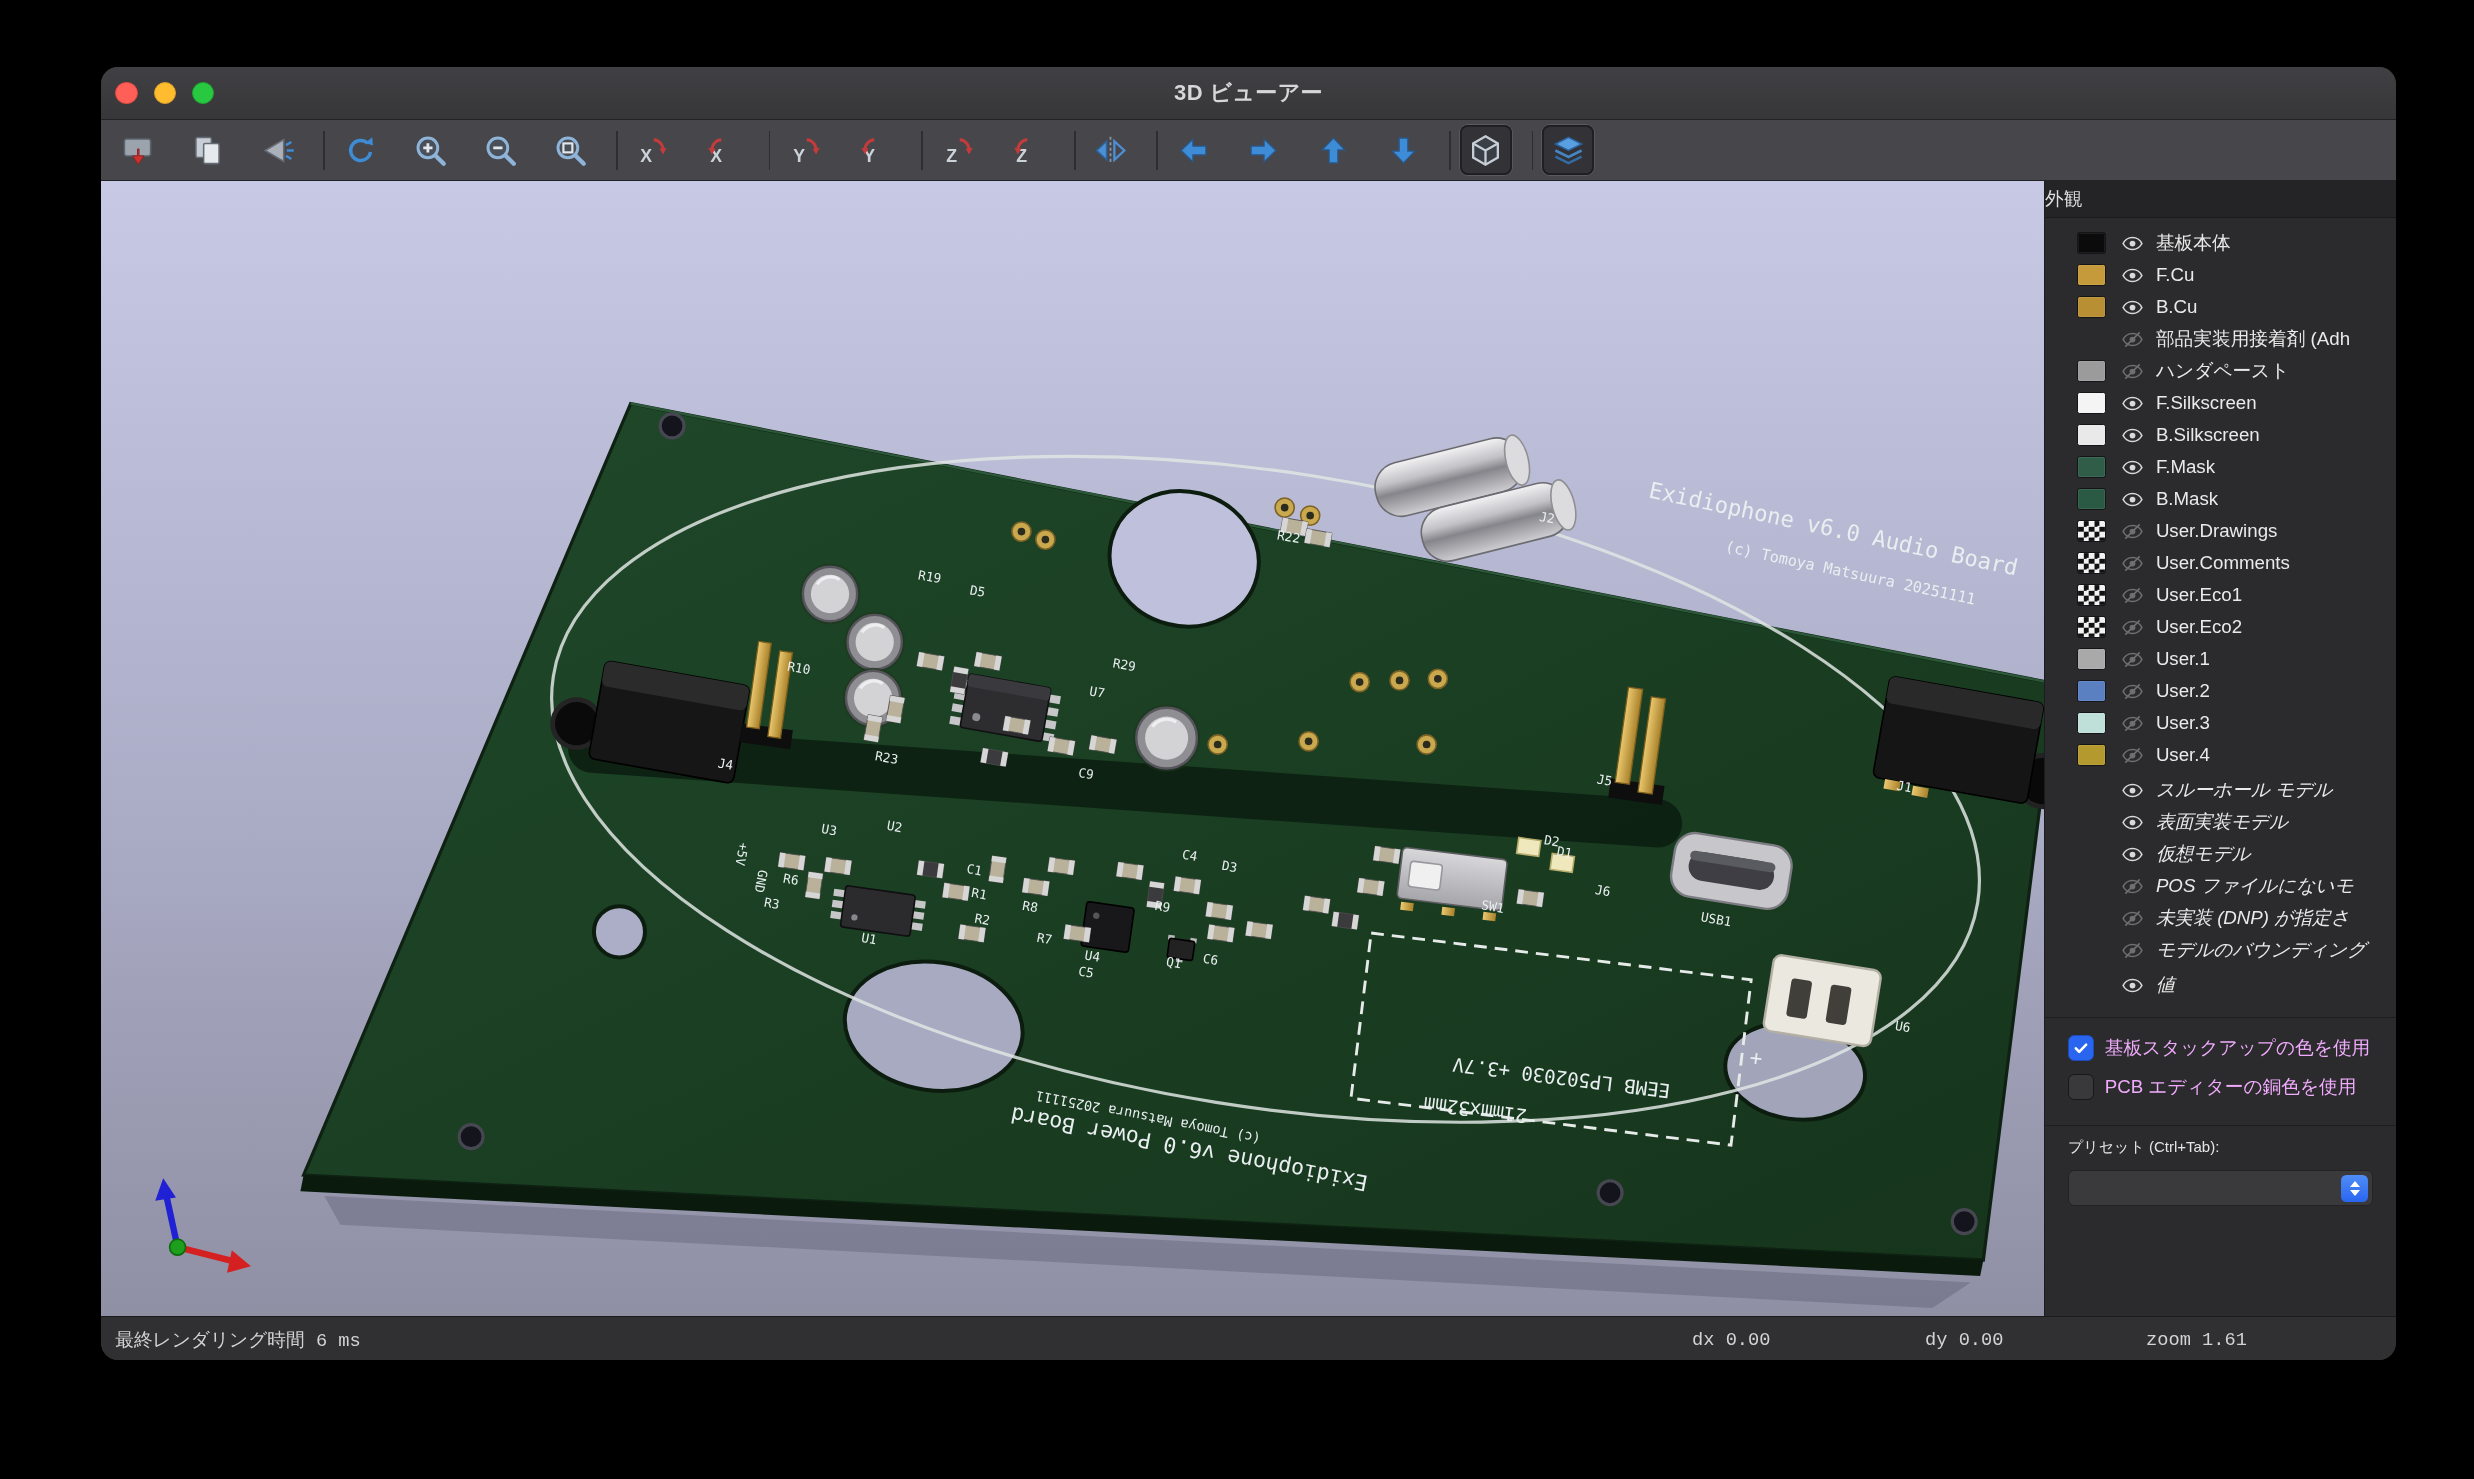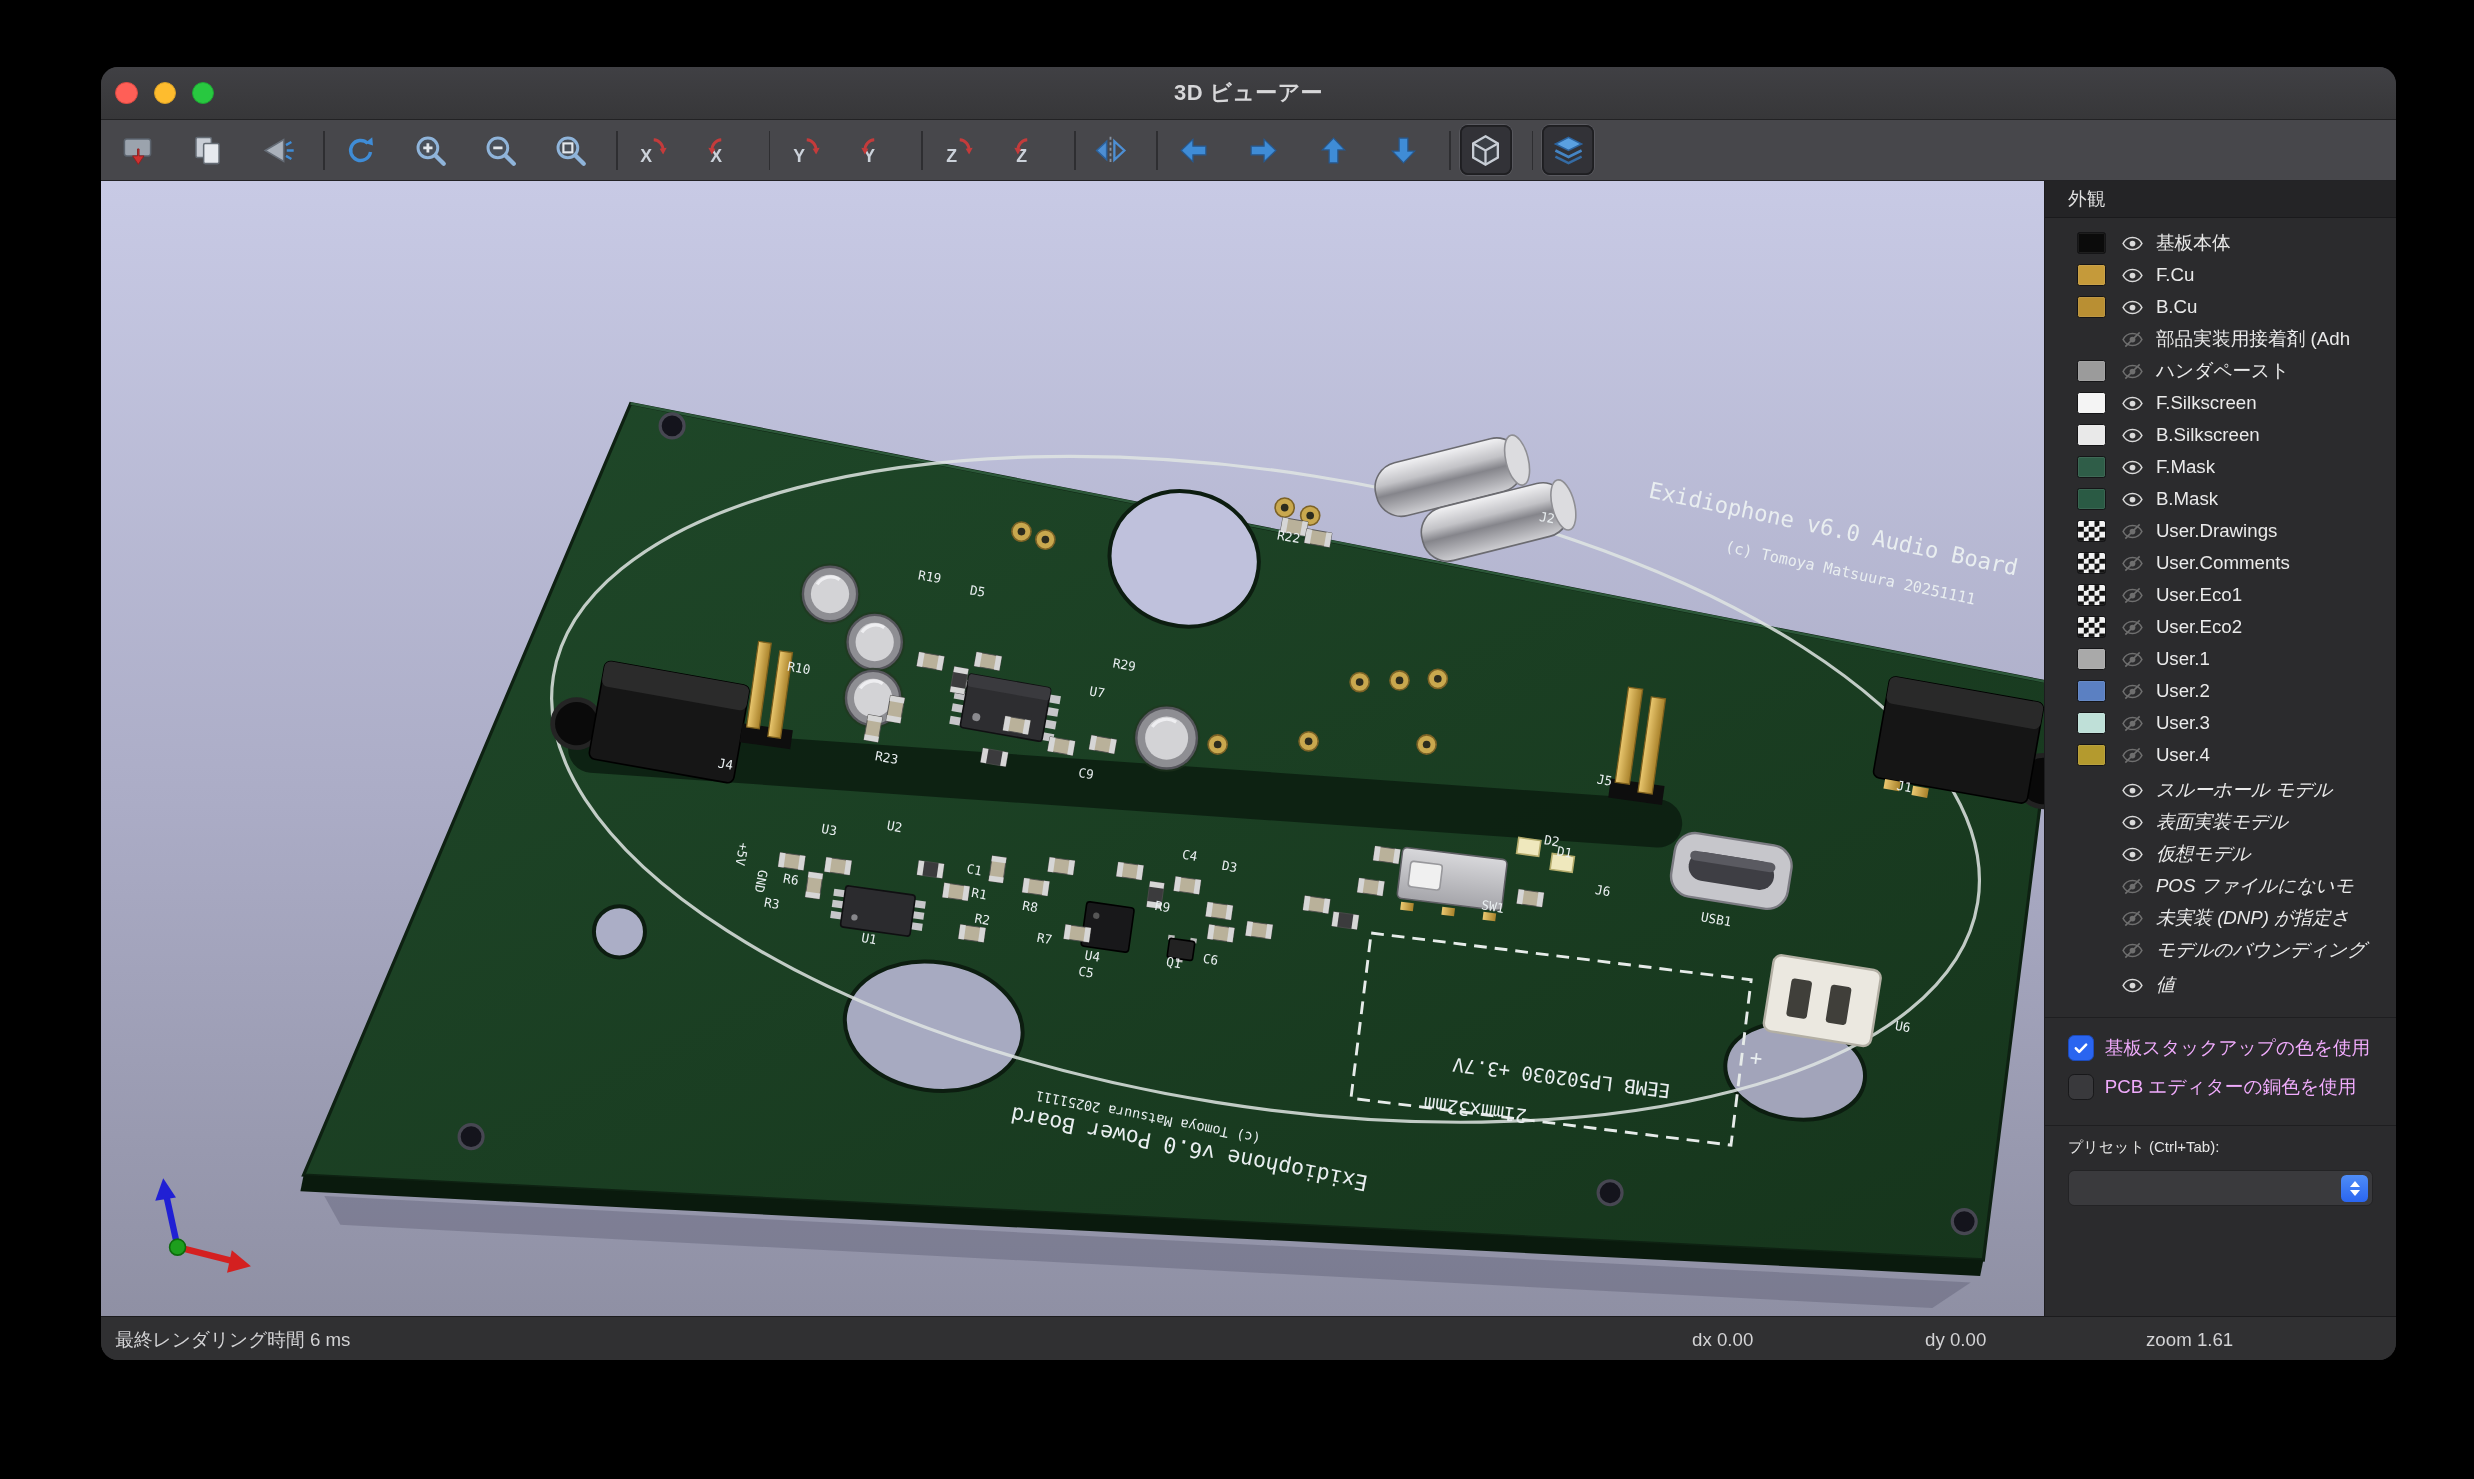--- a/index.html
+++ b/index.html
@@ -26,21 +26,21 @@
   .tb-sep{width:1.8px;height:39px;background:#2e2e31;margin:0 9px 0 1.8px;flex:0 0 auto;}
   
   .content{position:relative;height:1135px;display:flex;}
   .viewport{position:relative;width:1943px;height:1135px;
     background:linear-gradient(180deg,var(--vp-top) 0%,#abacc6 55%,var(--vp-bottom) 100%);}
   .viewport svg{position:absolute;inset:0;width:100%;height:100%;}
   
   .panel{width:352px;height:1135px;background:#2b2b2d;border-left:0.9px solid #1c1c1e;
     box-sizing:border-box;color:#e8e8e8;}
   .panel-header{height:36px;background:#242426;border-bottom:0.9px solid #1a1a1c;display:flex;
-    align-items:center;padding-left:23px;font-size:18.7px;color:#dedede;}
+    align-items:center;font-size:18.7px;color:#dedede;}
   .panel-scroll{padding-top:9px;}
   .lrow,.mrow{height:32px;display:flex;align-items:center;padding-left:32px;white-space:nowrap;overflow:hidden;}
   .swatch{width:27px;height:19.6px;border-radius:2.7px;border:0.9px solid #151517;flex:0 0 auto;
     box-shadow:inset 0 0 0 0.9px rgba(255,255,255,.08);}
   .swatch.none{visibility:hidden;}
   .checker{background-image:conic-gradient(#111 25%,#f2f2f2 0 50%,#111 0 75%,#f2f2f2 0);
     background-size:10.7px 10.7px;}
   .eye{width:25px;height:25px;margin-left:14.2px;display:flex;align-items:center;justify-content:center;flex:0 0 auto;}
   .eye svg{width:23px;height:23px;}
   .lrow .lbl,.mrow .lbl{margin-left:10.7px;font-size:18.7px;color:#eaeaea;}
@@ -59,21 +59,21 @@
   .dd-value{font-size:18px;color:#e8e8e8;}
   .dd-stepper{position:absolute;right:3.6px;top:3.6px;bottom:3.6px;width:27px;border-radius:5.3px;
     background:linear-gradient(var(--accent-l),var(--accent));display:flex;flex-direction:column;
     align-items:center;justify-content:center;gap:2.7px;}
   .dd-stepper i{display:block;width:0;height:0;border-left:5.3px solid transparent;border-right:5.3px solid transparent;}
   .dd-stepper .up{border-bottom:6.2px solid #fff;}
   .dd-stepper .dn{border-top:6.2px solid #fff;}
   
   .statusbar{position:relative;height:46px;background:#303032;border-top:0.9px solid #1b1b1d;
     color:#d3d3d5;font-size:18.7px;}
-  .statusbar span{position:absolute;top:50%;transform:translateY(-50%);white-space:nowrap;}
+  .statusbar span{position:absolute;top:50%;transform:translateY(-50%);white-space:nowrap;font-family:Liberation Mono, monospace;}
   #st-render{left:14.2px;}
   #st-dx{left:1591px;}
   #st-dy{left:1824px;}
   #st-zoom{left:2045px;}
   
   #titles text,#refdes text{fill:#e9eef0;font-family:"DejaVu Sans Mono",monospace;text-anchor:middle;}
 </style>
 </head>
 <body>
 

